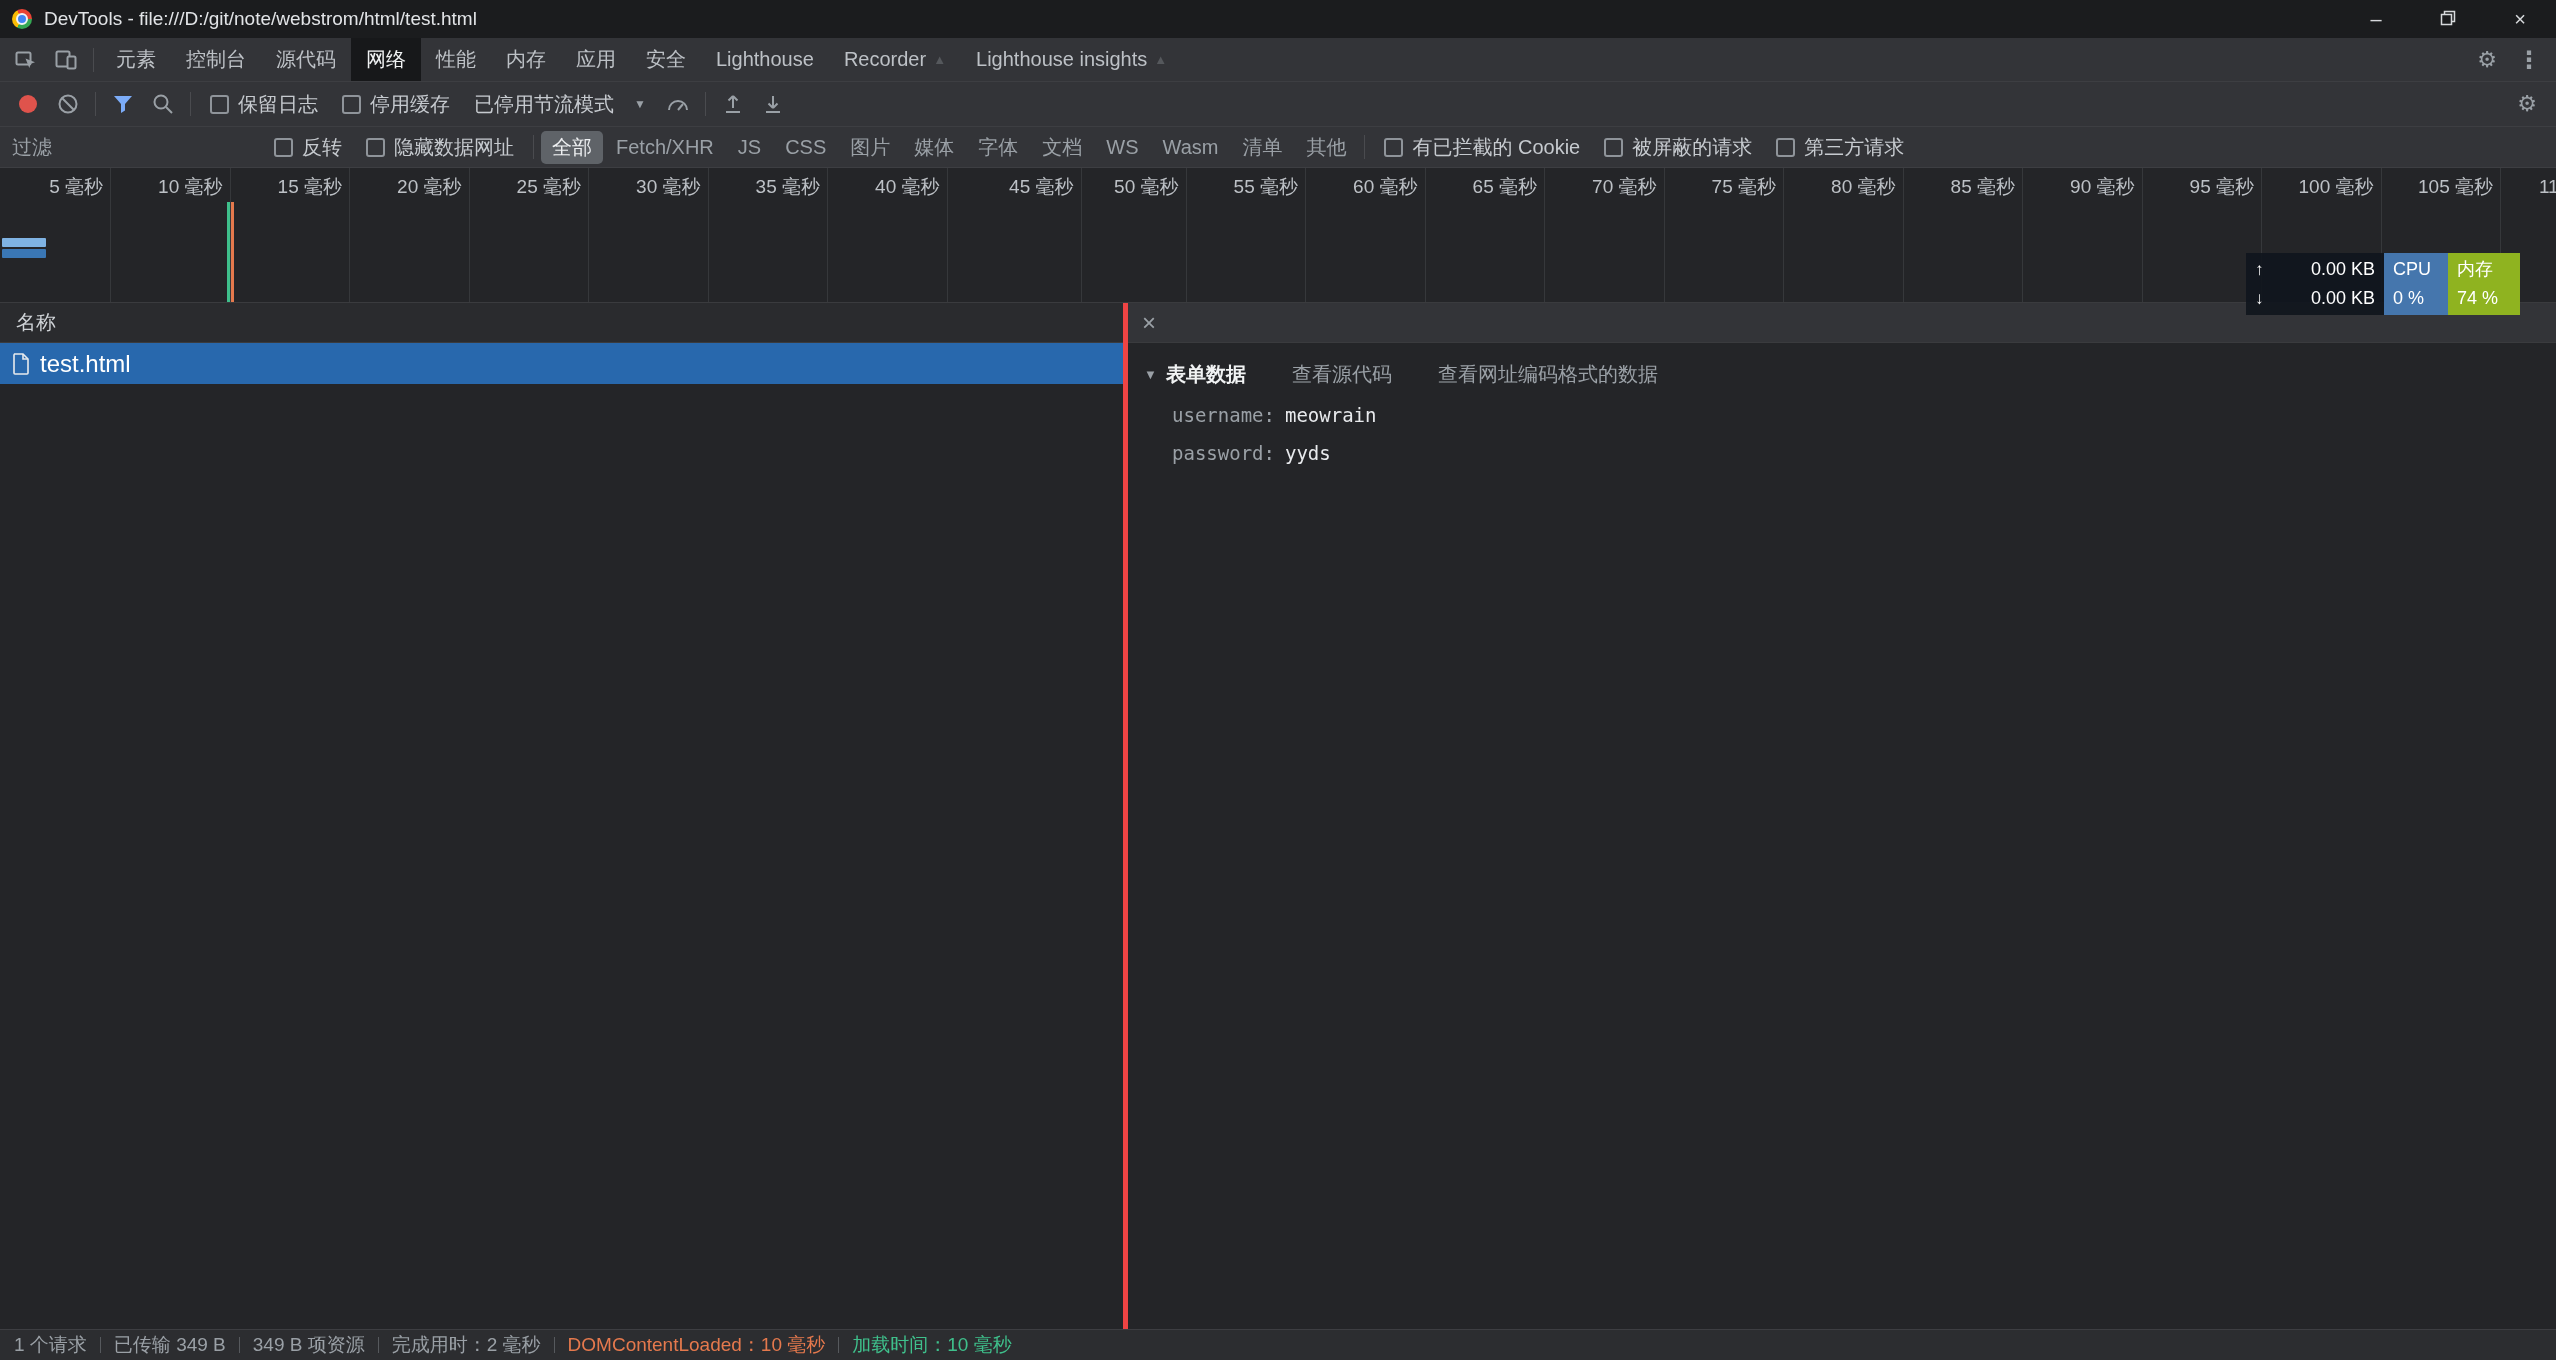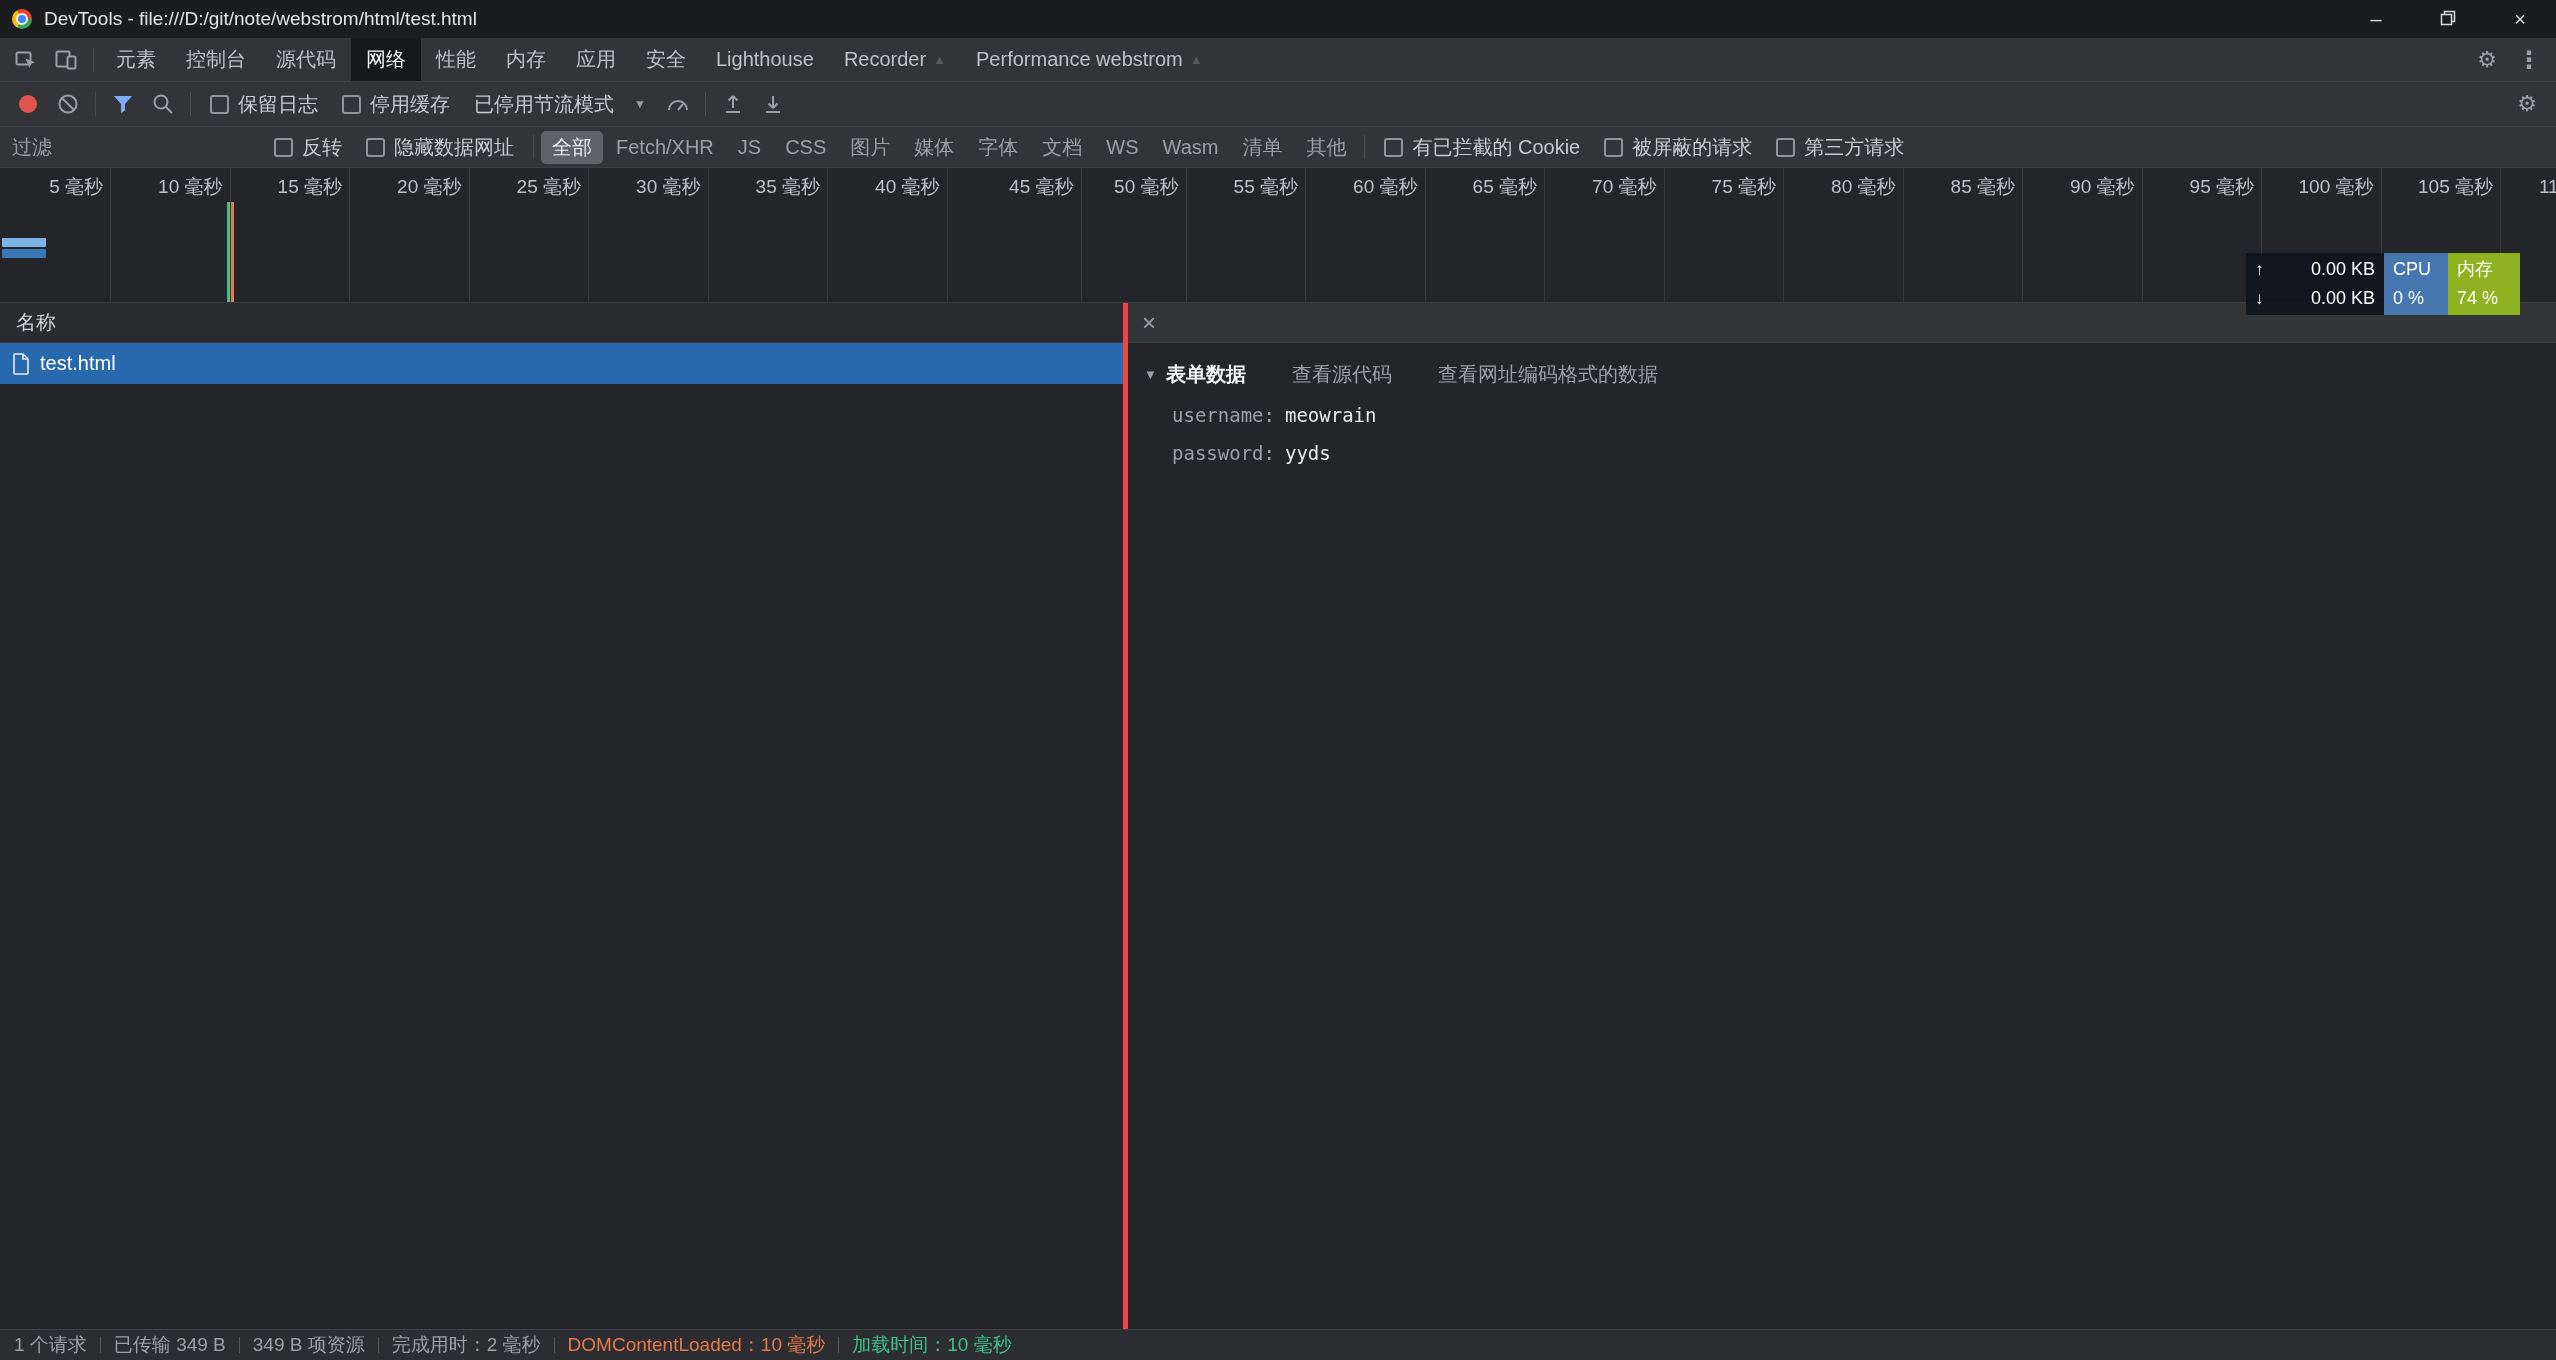--- a/index.html
+++ b/index.html
@@ -61,21 +61,21 @@
   .ov-arrow { font-size:17px; }
   .ov-val { margin-left:auto; }
   .ov-cell { padding:2px 9px; color:#ffffff; }
   .ov-cpu { width:64px; background:#4576ad; }
   .ov-mem { width:72px; background:#8fb320; }
 
   
   .panels { display:flex; height:1026px; }
   .left-panel { width:1128px; border-right:5px solid #ef4444; background:#242528; display:flex; flex-direction:column; }
   .lp-header { height:40px; background:#2a2b2e; border-bottom:1px solid #3a3b3e; display:flex; align-items:center; padding:0 16px; font-size:20px; color:#cfd3d7; flex:none; }
-  .req-row { height:41px; display:flex; align-items:center; gap:10px; padding:0 12px; font-size:20px; color:#cfd3d7; }
+  .req-row { height:41px; display:flex; align-items:center; gap:10px; padding:0 12px; font-size:24px; color:#cfd3d7; }
   .req-row.selected { background:#2868ad; color:#ffffff; }
   .doc-ic { display:flex; align-items:center; }
 
   .right-panel { flex:1; min-width:0; display:flex; flex-direction:column; background:#242528; }
   .rp-tabs { height:40px; background:#333438; border-bottom:1px solid #3a3b3e; display:flex; align-items:center; flex:none; }
   .pane-close { width:42px; height:100%; display:flex; align-items:center; justify-content:center; font-size:24px; color:#9aa0a6; }
   .dtab { height:100%; display:flex; align-items:center; padding:0 15px; font-size:20px; color:#bdc1c6; white-space:nowrap; }
   .dtab.selected { background:#17181a; color:#f1f3f4; }
 
   .payload { padding:18px 16px; }
@@ -165,21 +165,21 @@
           <span>安全</span>
         </div>
         <div class="panel-tab">
           <span>Lighthouse</span>
         </div>
         <div class="panel-tab">
           <span>Recorder</span>
           <span class="flask">▲</span>
         </div>
         <div class="panel-tab">
-          <span>Performance webstrom</span>
+          <span>Lighthouse insights</span>
           <span class="flask">▲</span>
         </div>
       </div>
     <div class="spacer"></div>
     <div class="glyph-btn">
       <span>⚙</span>
     </div>
     <div class="glyph-btn">
       <span class="kebab-glyph">⋮</span>
     </div>

